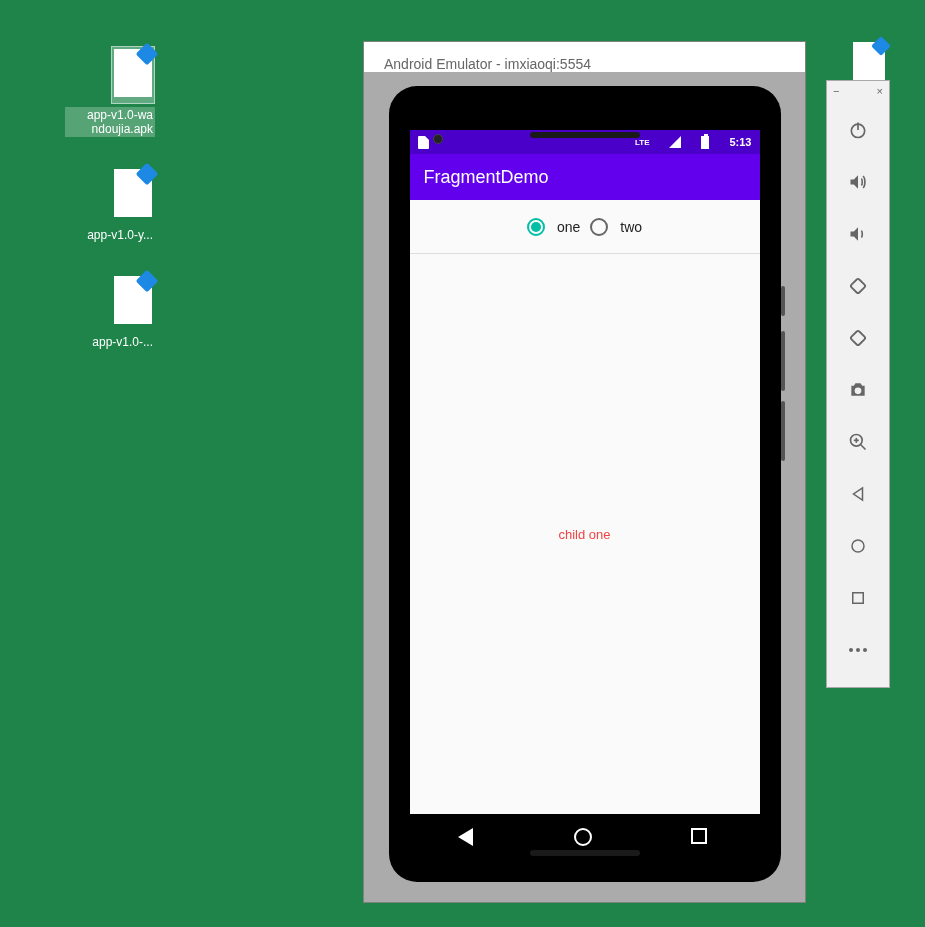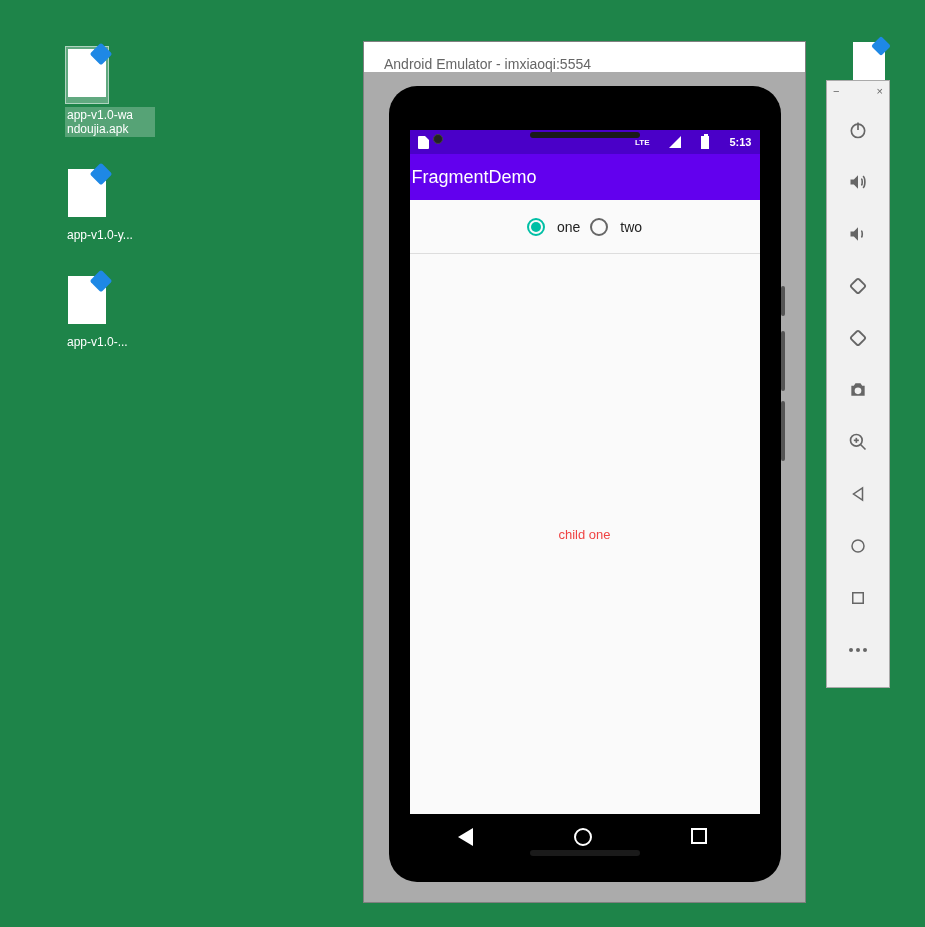--- a/index.html
+++ b/index.html
@@ -10,21 +10,21 @@
     font-family: "Segoe UI", Arial, sans-serif;
     position: relative;
     overflow: hidden;
     font-size: 13px;
   }
 
   
   .desktop-icon {
     position: absolute;
     width: 90px;
-    text-align: left;
+    text-align: right;
     color: #fff;
     font-size: 12px;
     cursor: pointer;
   }
   .desktop-icon.selected .file-ico-wrap { background: rgba(255,255,255,0.3); border:1px solid rgba(255,255,255,0.5);}
   .desktop-icon.selected .label-wrap { background: rgba(255,255,255,0.25);}
   .file-ico-wrap { display:inline-block; padding:2px; border:1px solid transparent;}
   .file-ico {
     width: 38px; height: 48px;
     background: #fff;
@@ -133,21 +133,21 @@
   .batt::before{content:"";position:absolute;top:-3px;left:2px;width:4px;height:2px;background:#fff;}
   .batt::after{content:"";position:absolute;bottom:0;left:0;right:0;height:100%;background:#fff;}
 
   
   .appbar{
     height:46px;
     background:#6200ee;
     color:#fff;
     display:flex;
     align-items:center;
-    padding:0 2px;
+    padding:0 14px;
     font-size:18px;
     font-weight:500;
   }
 
   .radio-row{
     height:54px;
     background:#fafafa;
     display:flex;
     align-items:center;
     justify-content:center;

